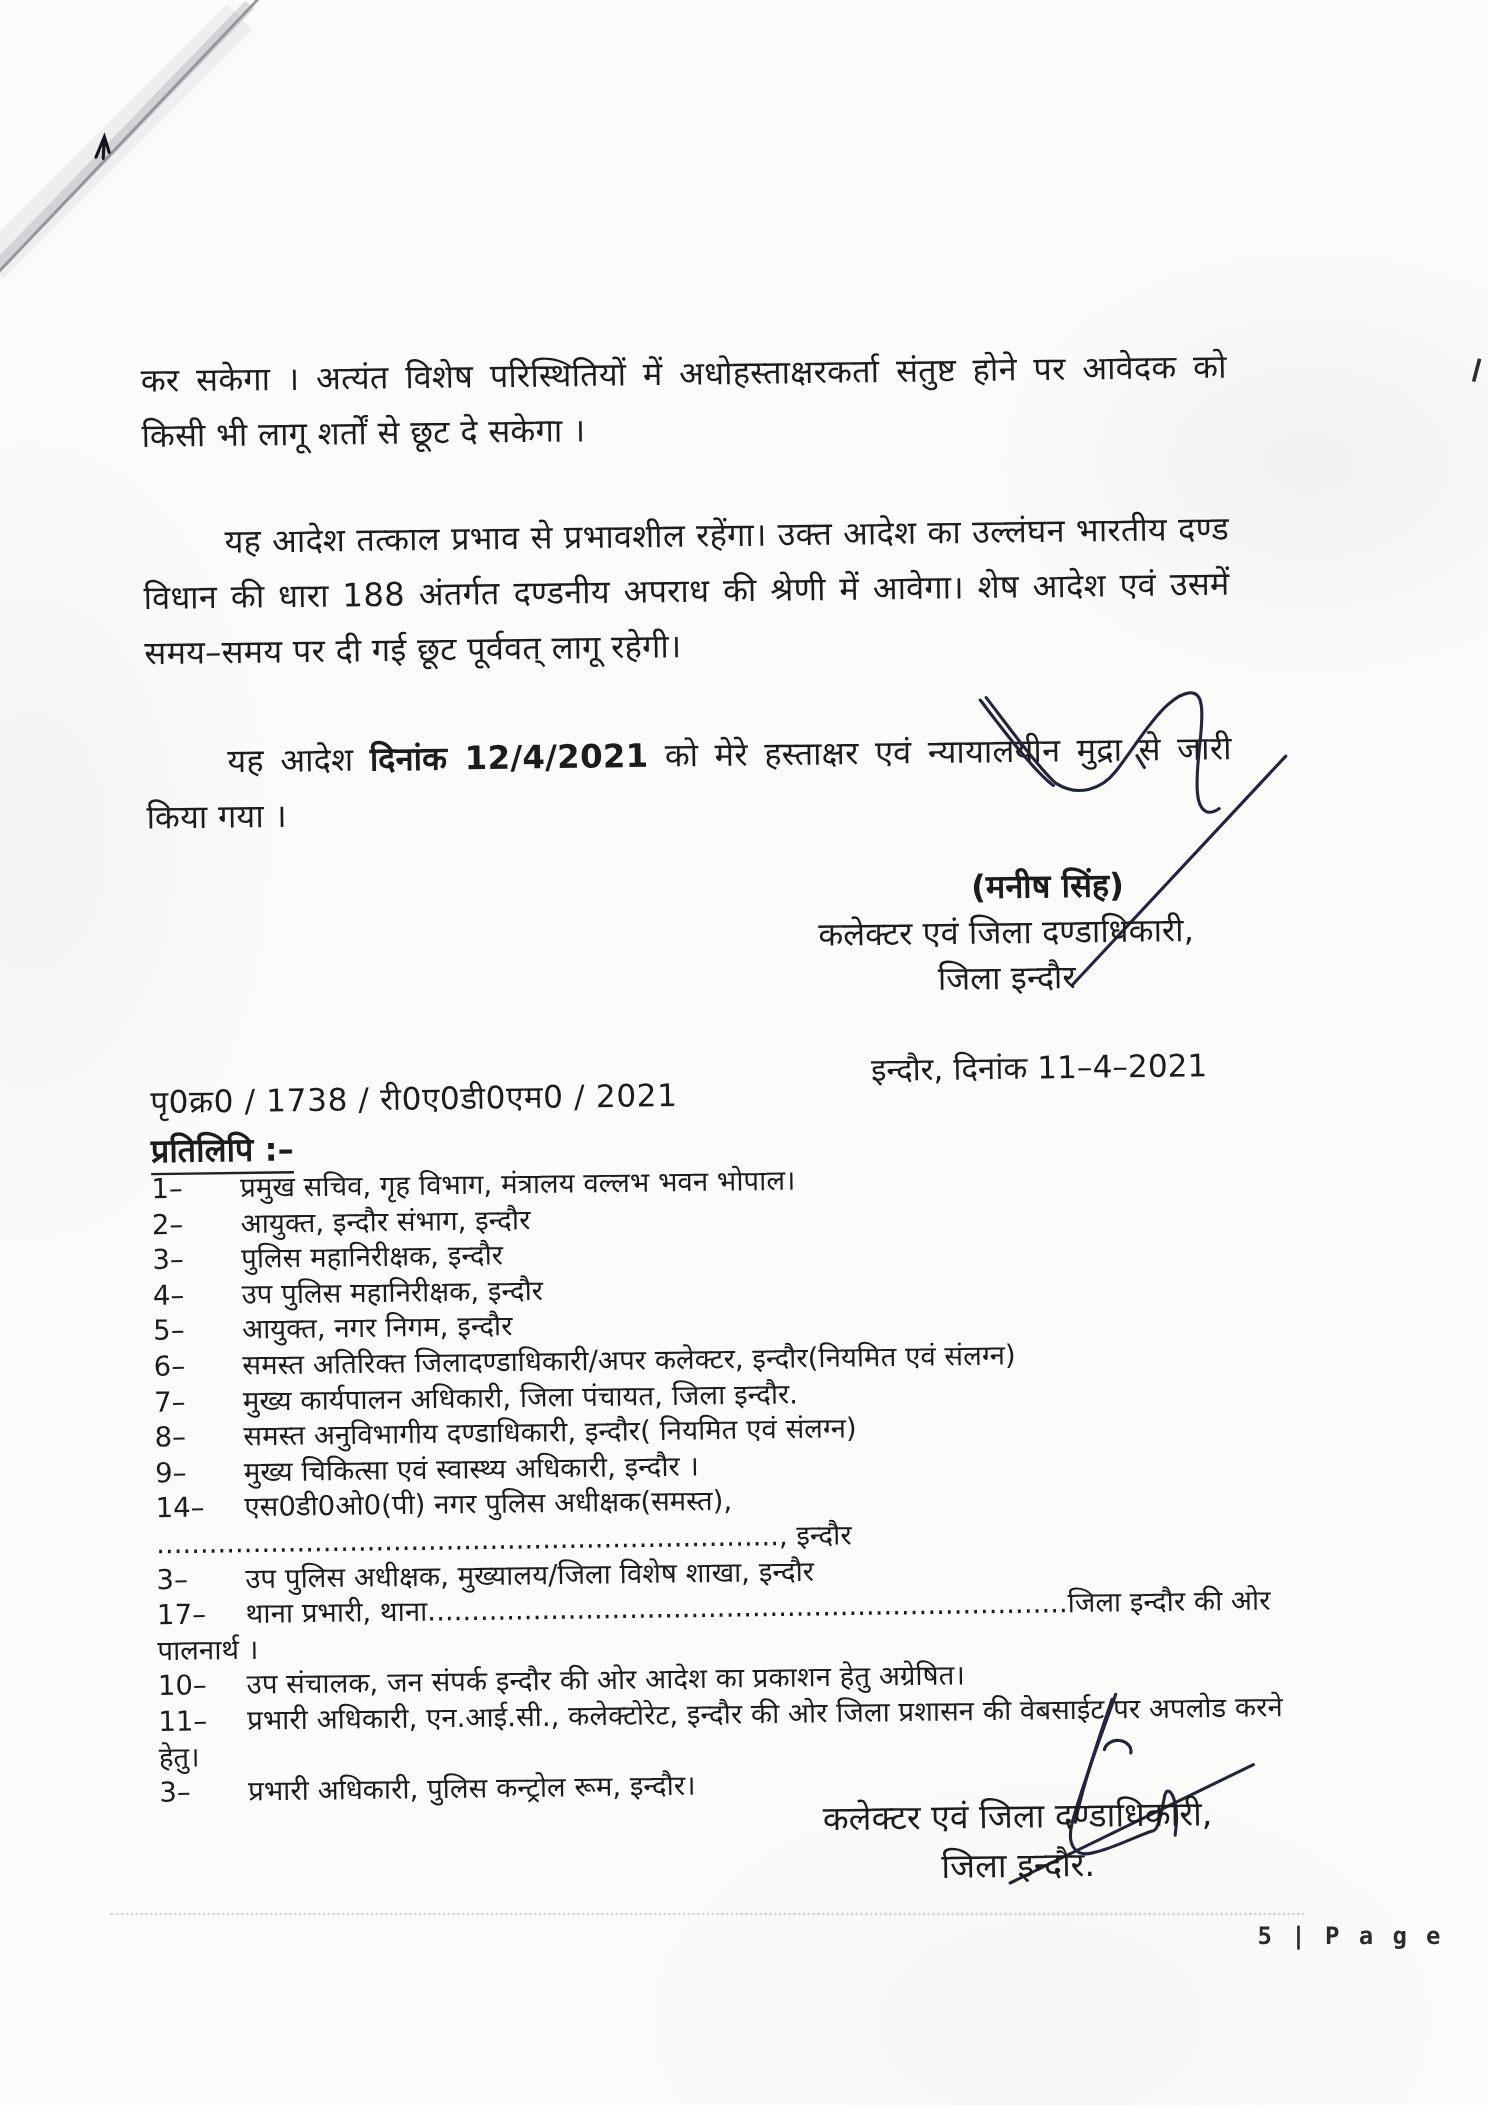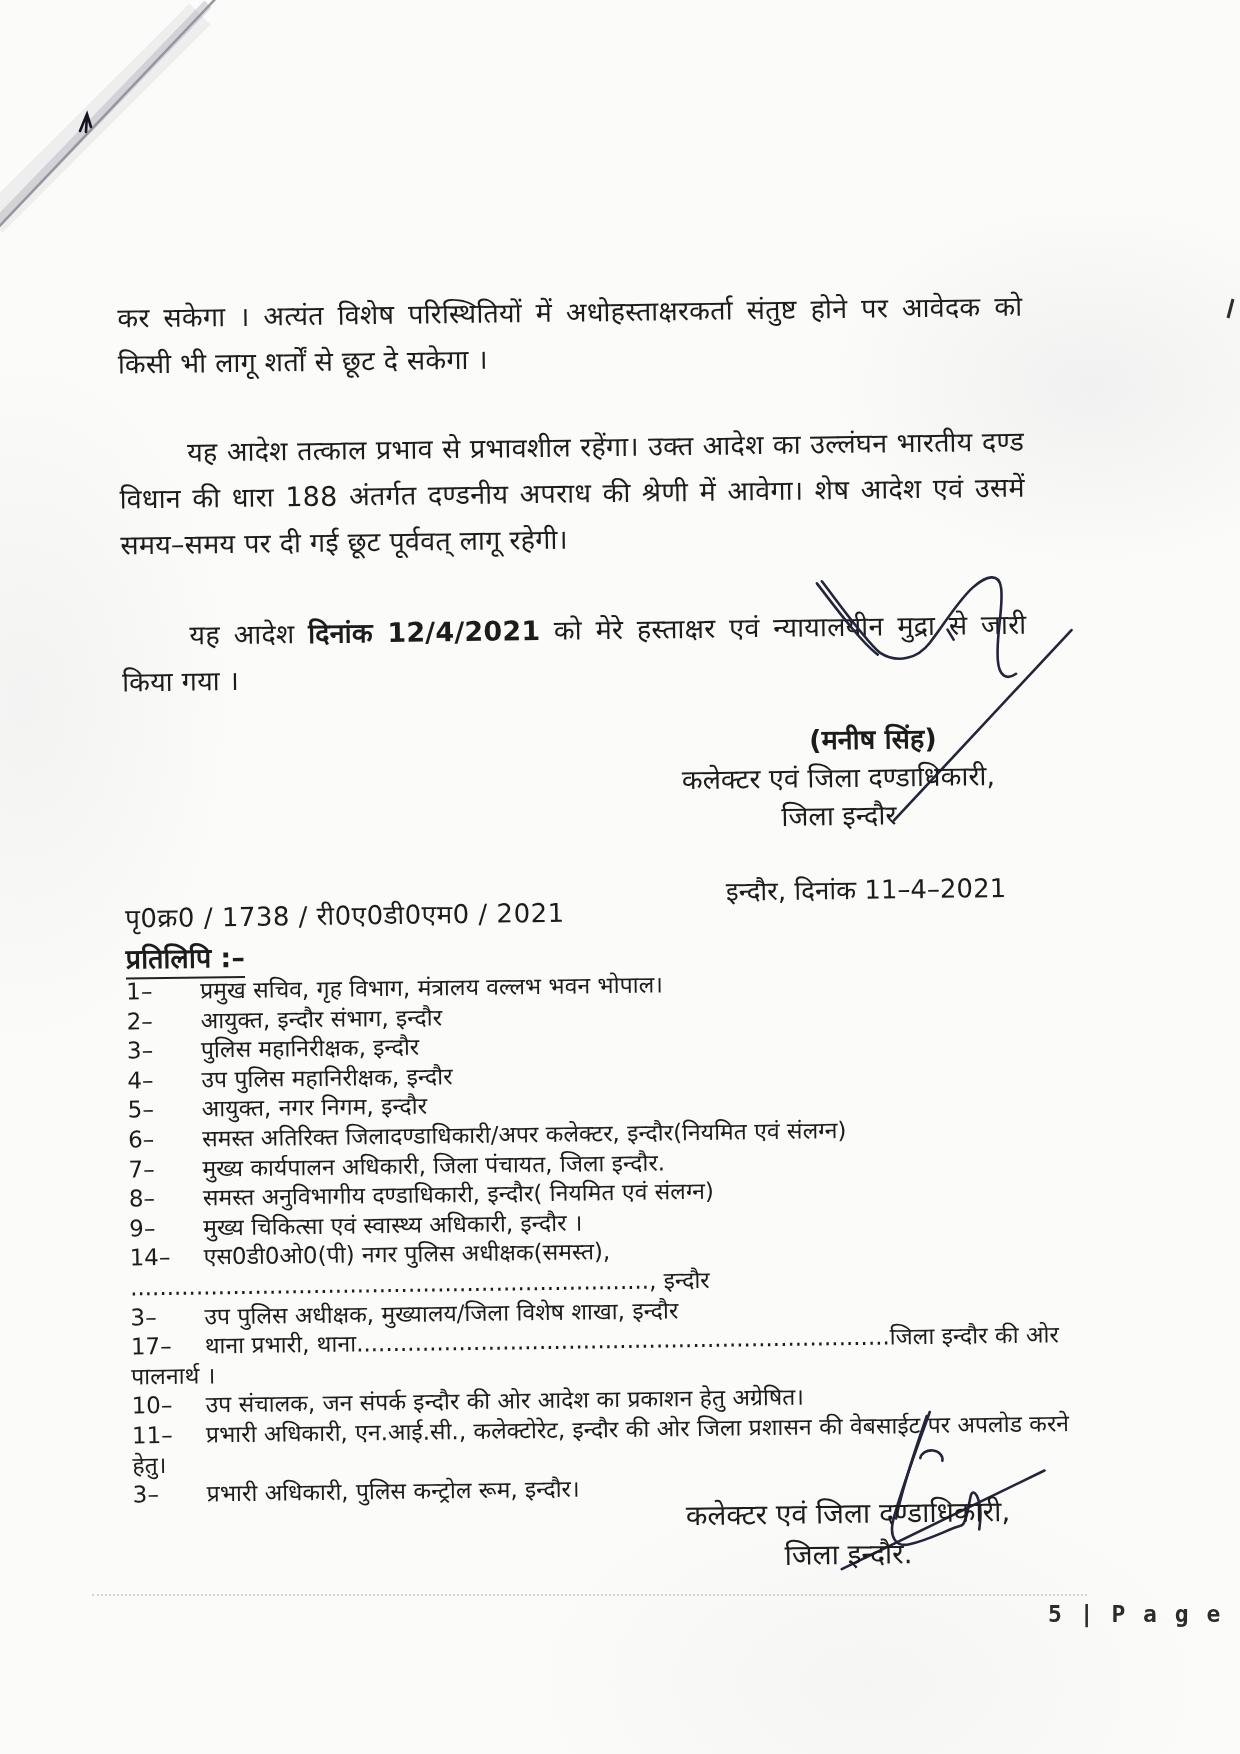--- a/index.html
+++ b/index.html
@@ -27,21 +27,21 @@
   .sb2{left:615px;top:1496px;width:450px;font-size:28px;line-height:41px;}
   .refline{position:absolute;left:125px;top:893px;font-size:26px;letter-spacing:0.5px;}
   .placedate{position:absolute;left:726px;top:874px;font-size:26px;}
   .copies-head{position:absolute;left:125px;top:933px;font-size:27px;font-weight:bold;
                border-bottom:2px solid #222;padding-bottom:1px;}
   .list{position:absolute;left:125px;top:971px;width:940px;font-size:23px;line-height:29.6px;}
   .row{margin:0;}
   .row .no{display:inline-block;width:74px;}
   .sep-line{position:absolute;left:92px;top:1594px;width:995px;height:0;
             border-top:2px dotted #d2d1c9;opacity:0.9;}
-  .page-num{position:absolute;left:1048px;top:1601px;font-size:23px;font-weight:bold;
+  .page-num{position:absolute;left:1048px;top:1601px;font-size:20px;font-weight:bold;
             letter-spacing:2px;color:#2b2b2b;font-family:"DejaVu Sans Mono", monospace;}
   svg{position:absolute;}
   .pen{fill:none;stroke:#23253c;stroke-width:2.6;stroke-linecap:round;stroke-linejoin:round;}
 </style>
 </head>
 <body>
 
 <svg width="1240" height="1754" style="left:0;top:0;pointer-events:none;">
   <line x1="200" y1="14" x2="-8" y2="222" stroke="rgba(160,160,175,0.14)" stroke-width="30"></line>
   <line x1="208" y1="4" x2="-6" y2="226" stroke="rgba(140,140,158,0.28)" stroke-width="10"></line>

